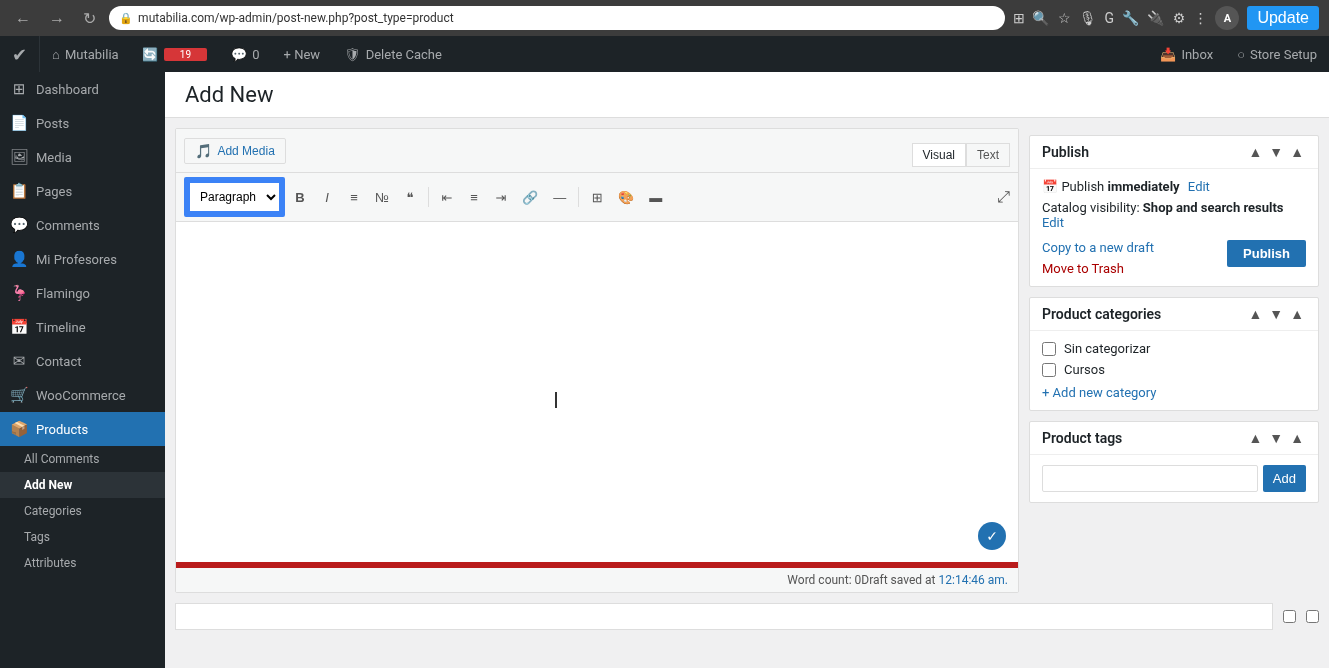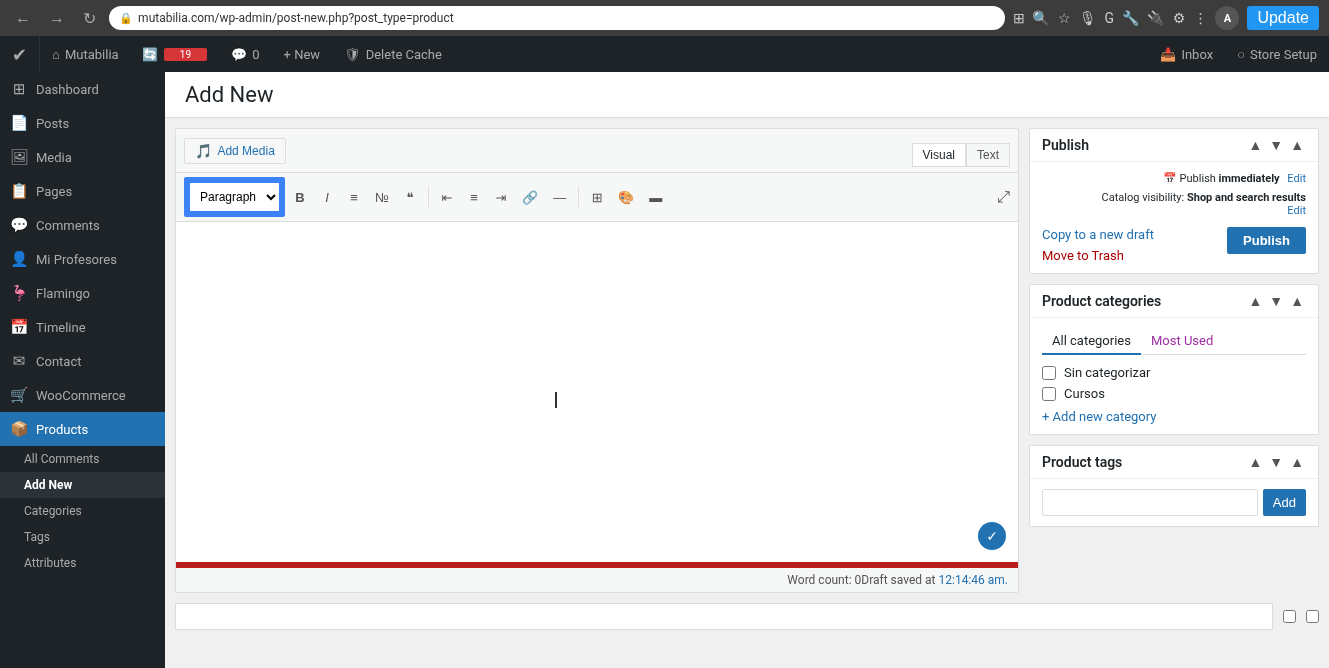--- a/index.html
+++ b/index.html
@@ -293,20 +293,21 @@
       margin-left: 10px;
       display: flex;
       flex-direction: column;
       gap: 0;
     }
     .panel {
       background: #fff;
       border: 1px solid #ddd;
       border-radius: 2px;
       margin-bottom: 0;
+      margin-top: 7px;
     }
     .panel-header {
       padding: 8px 12px;
       font-size: 14px;
       font-weight: 600;
       color: #1d2327;
       border-bottom: 1px solid #eee;
       display: flex;
       align-items: center;
       justify-content: space-between;
@@ -316,21 +317,21 @@
       background: none;
       border: none;
       cursor: pointer;
       color: #555;
       font-size: 14px;
       padding: 0 2px;
     }
     .panel-body { padding: 10px 12px; }
 
     
-    .publish-info { margin-bottom: 8px; font-size: 11px; text-align: right; }
+    .publish-info { margin-bottom: 8px; font-size: 13px; }
     .publish-info-row { margin-bottom: 6px; color: #1d2327; }
     .publish-info-row a { color: #2271b1; text-decoration: none; cursor: pointer; }
     .publish-actions { display: flex; align-items: flex-start; justify-content: space-between; margin-top: 10px; }
     .copy-draft-link { color: #2271b1; text-decoration: none; font-size: 13px; cursor: pointer; display: block; margin-bottom: 6px; }
     .move-trash-link { color: #a00; text-decoration: none; font-size: 13px; cursor: pointer; }
     .publish-btn {
       background: #2271b1;
       color: #fff;
       border: none;
       padding: 6px 16px;
@@ -621,24 +622,20 @@
         <div class="panel" style="margin-top:10px;">
           <div class="panel-header">
             <span>Product categories</span>
             <div class="panel-controls">
               <button class="panel-ctrl-btn">▲</button>
               <button class="panel-ctrl-btn">▼</button>
               <button class="panel-ctrl-btn">▲</button>
             </div>
           </div>
           <div class="panel-body">
-            <div class="categories-tabs">
-              <div class="cat-tab active">All categories</div>
-              <div class="cat-tab most-used">Most Used</div>
-            </div>
             <div class="cat-item">
               <input type="checkbox" class="cat-checkbox" style="">
               <span>Sin categorizar</span>
             </div>
             <div class="cat-item">
               <input type="checkbox" class="cat-checkbox" style="">
               <span>Cursos</span>
             </div>
             <a class="add-category-link">+ Add new category</a>
           </div>

